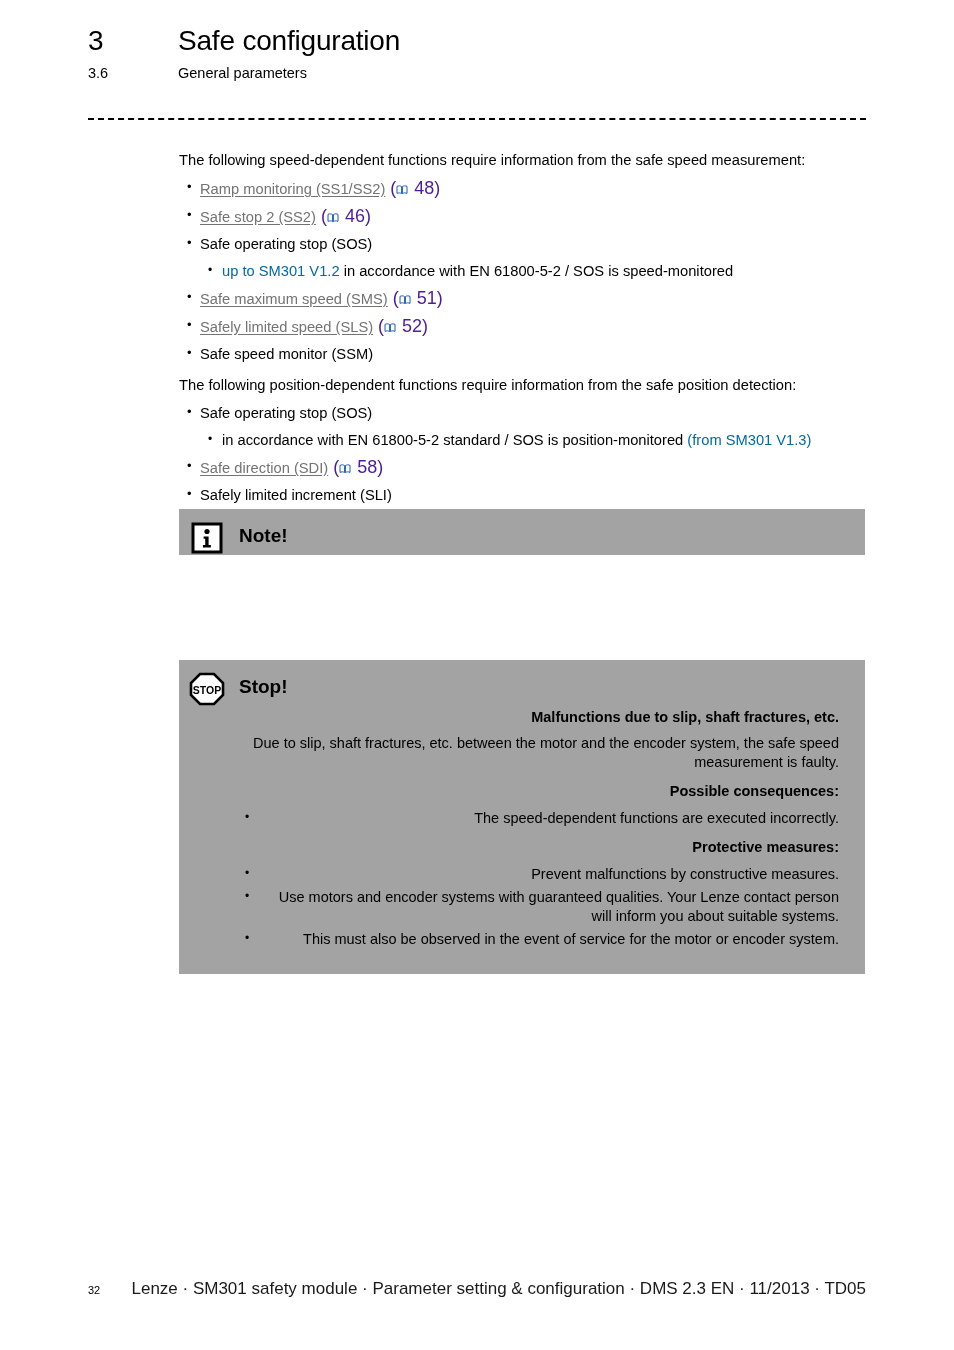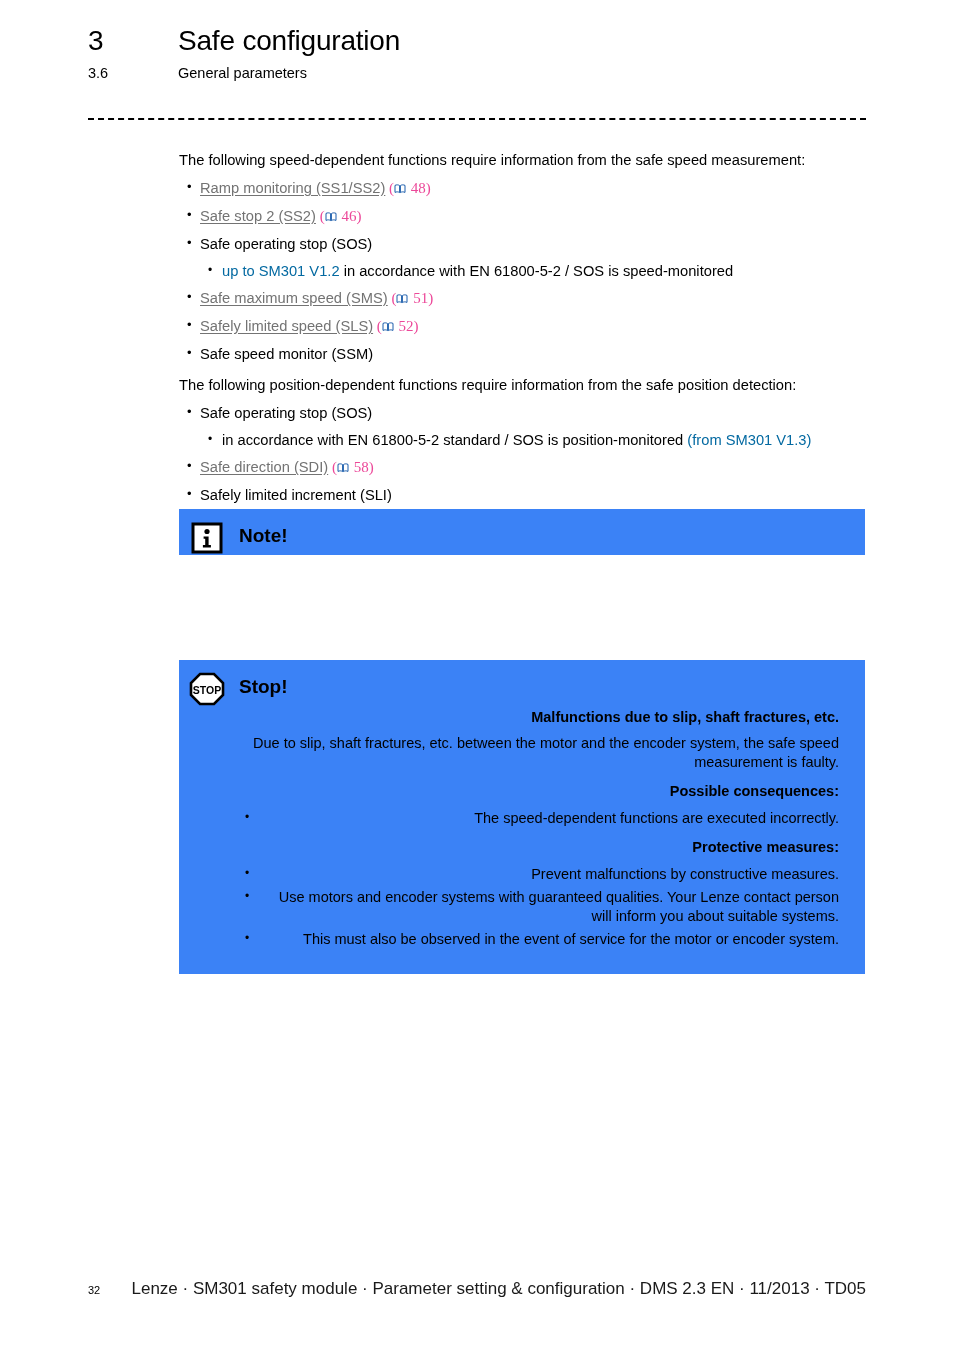--- a/index.html
+++ b/index.html
@@ -128,37 +128,36 @@
 
   .xref {
     color: #737373;
     text-decoration: underline;
     text-underline-offset: 2px;
   }
   .ver {
     color: #0369a1;
   }
   .pageref {
-    color: #ec4899;
-    font-size: 15px;
+    color: #4c1d95;
+    font-size: 18px;
     white-space: nowrap;
-    font-family: Liberation Serif, serif;
   }
   .book-icon {
     display: inline-block;
     vertical-align: -1px;
     margin-right: 1px;
   }
 
   
   .callout {
     position: absolute;
     left: 179px;
     width: 686px;
-    background: #3b82f6;
+    background: #a3a3a3;
     box-sizing: border-box;
   }
   .callout-head {
     display: flex;
     align-items: flex-start;
     padding: 12px 0 0 8px;
   }
   .callout-icon {
     flex: 0 0 40px;
     width: 40px;

